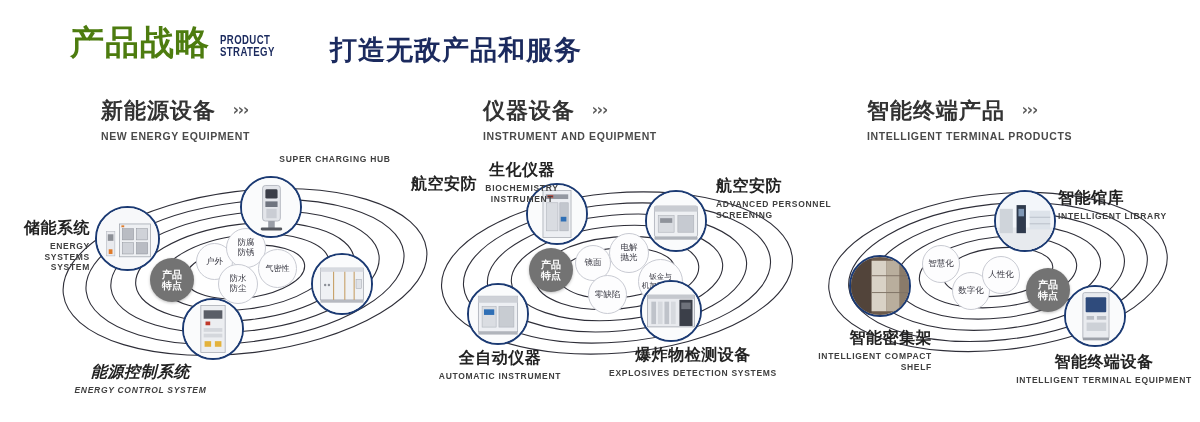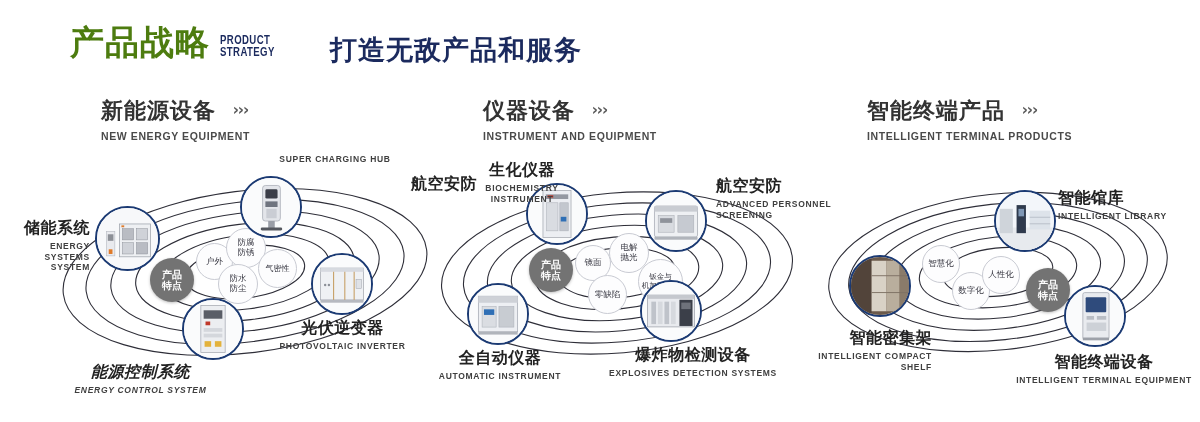--- a/index.html
+++ b/index.html
@@ -210,26 +210,20 @@
       <rect x="8" y="14" width="46" height="4" fill="#d7dae0"></rect>
       <line x1="22" y1="18" x2="22" y2="48" stroke="#c8a26a" stroke-width="1.2"></line>
       <line x1="34" y1="18" x2="34" y2="48" stroke="#c8a26a" stroke-width="1.2"></line>
       <line x1="44" y1="18" x2="44" y2="48" stroke="#c8a26a" stroke-width="1.2"></line>
       <rect x="46" y="26" width="6" height="10" fill="#dfe2e7" stroke="#9ea2ab" stroke-width="0.5"></rect>
       <circle cx="13" cy="32" r="1.3" fill="#8b8f97"></circle>
       <circle cx="17" cy="32" r="1.3" fill="#8b8f97"></circle>
       <rect x="8" y="48" width="46" height="3" fill="#b6b9c0"></rect>
     </svg>
   </div>
-  <div class="cap c" style="left:255px;top:318px;width:175px;">
-    <div class="cn">光伏逆变器</div>
-    <div class="en">
-      <div>PHOTOVOLTAIC INVERTER</div>
-    </div>
-  </div>
 
   <div class="node" style="left:182px;top:298px;width:62px;height:62px;">
     <svg class="pic" viewBox="0 0 62 62">
       <rect x="0" y="0" width="62" height="62" fill="#fafbfc"></rect>
       <rect x="18" y="6" width="26" height="50" fill="#eceef1" stroke="#a4a8b1" stroke-width="0.8"></rect>
       <rect x="21" y="11" width="20" height="9" fill="#5a5e67"></rect>
       <rect x="23" y="23" width="5" height="4" fill="#c0392b"></rect>
       <rect x="21" y="30" width="20" height="4" fill="#d4d7dc"></rect>
       <rect x="21" y="36" width="20" height="4" fill="#d4d7dc"></rect>
       <rect x="22" y="44" width="7" height="6" fill="#e3b23c"></rect>

